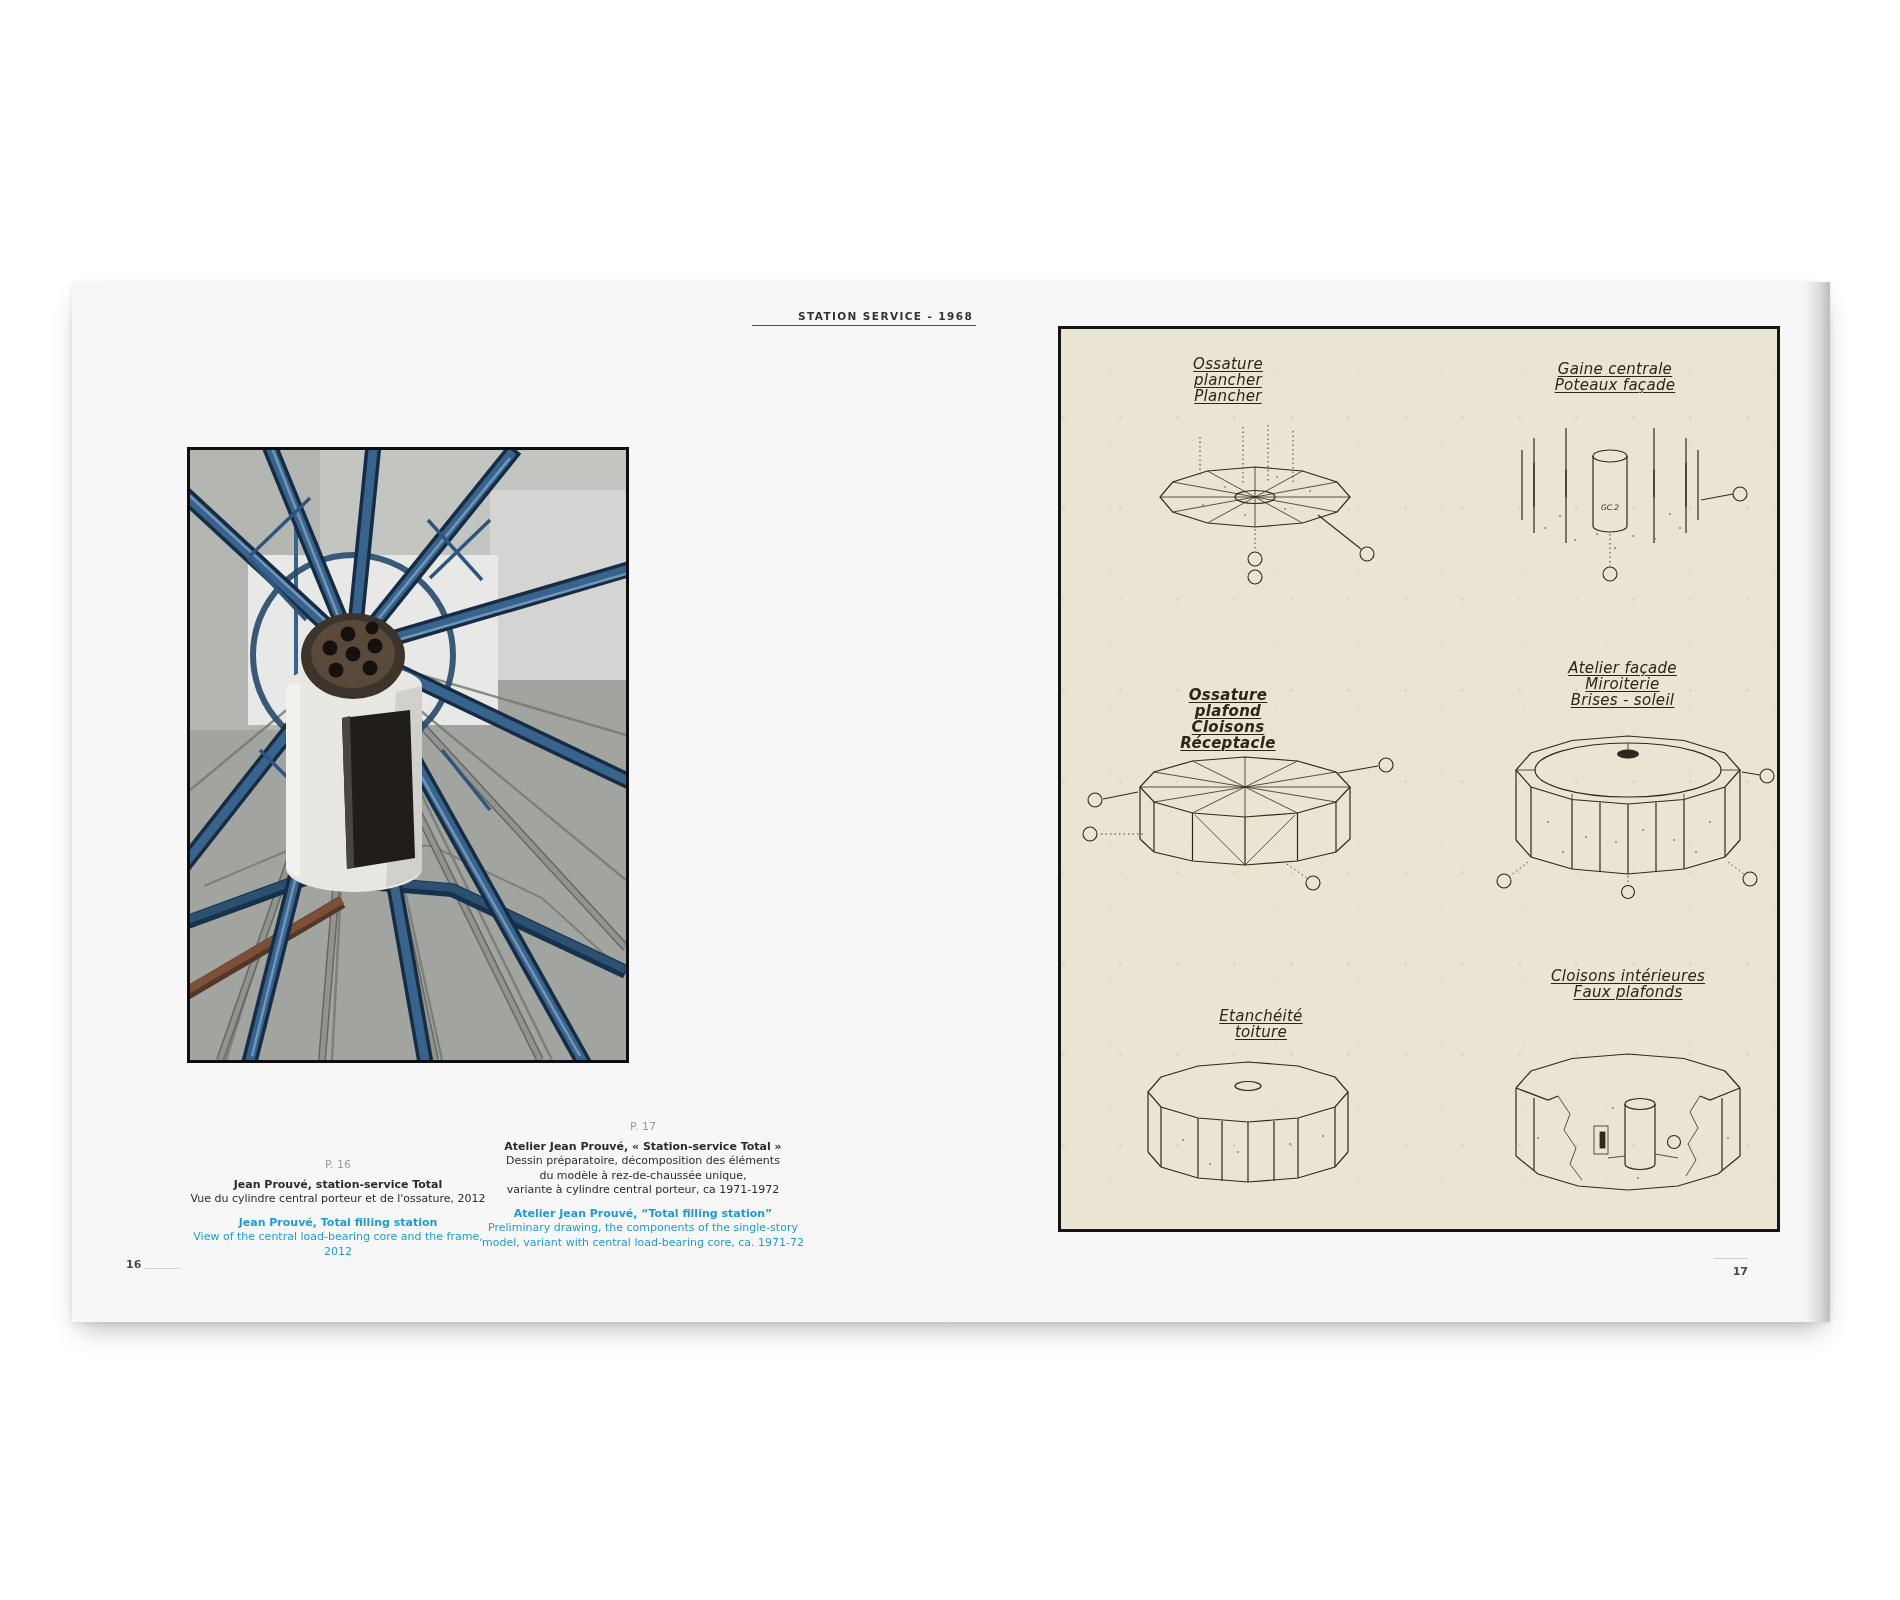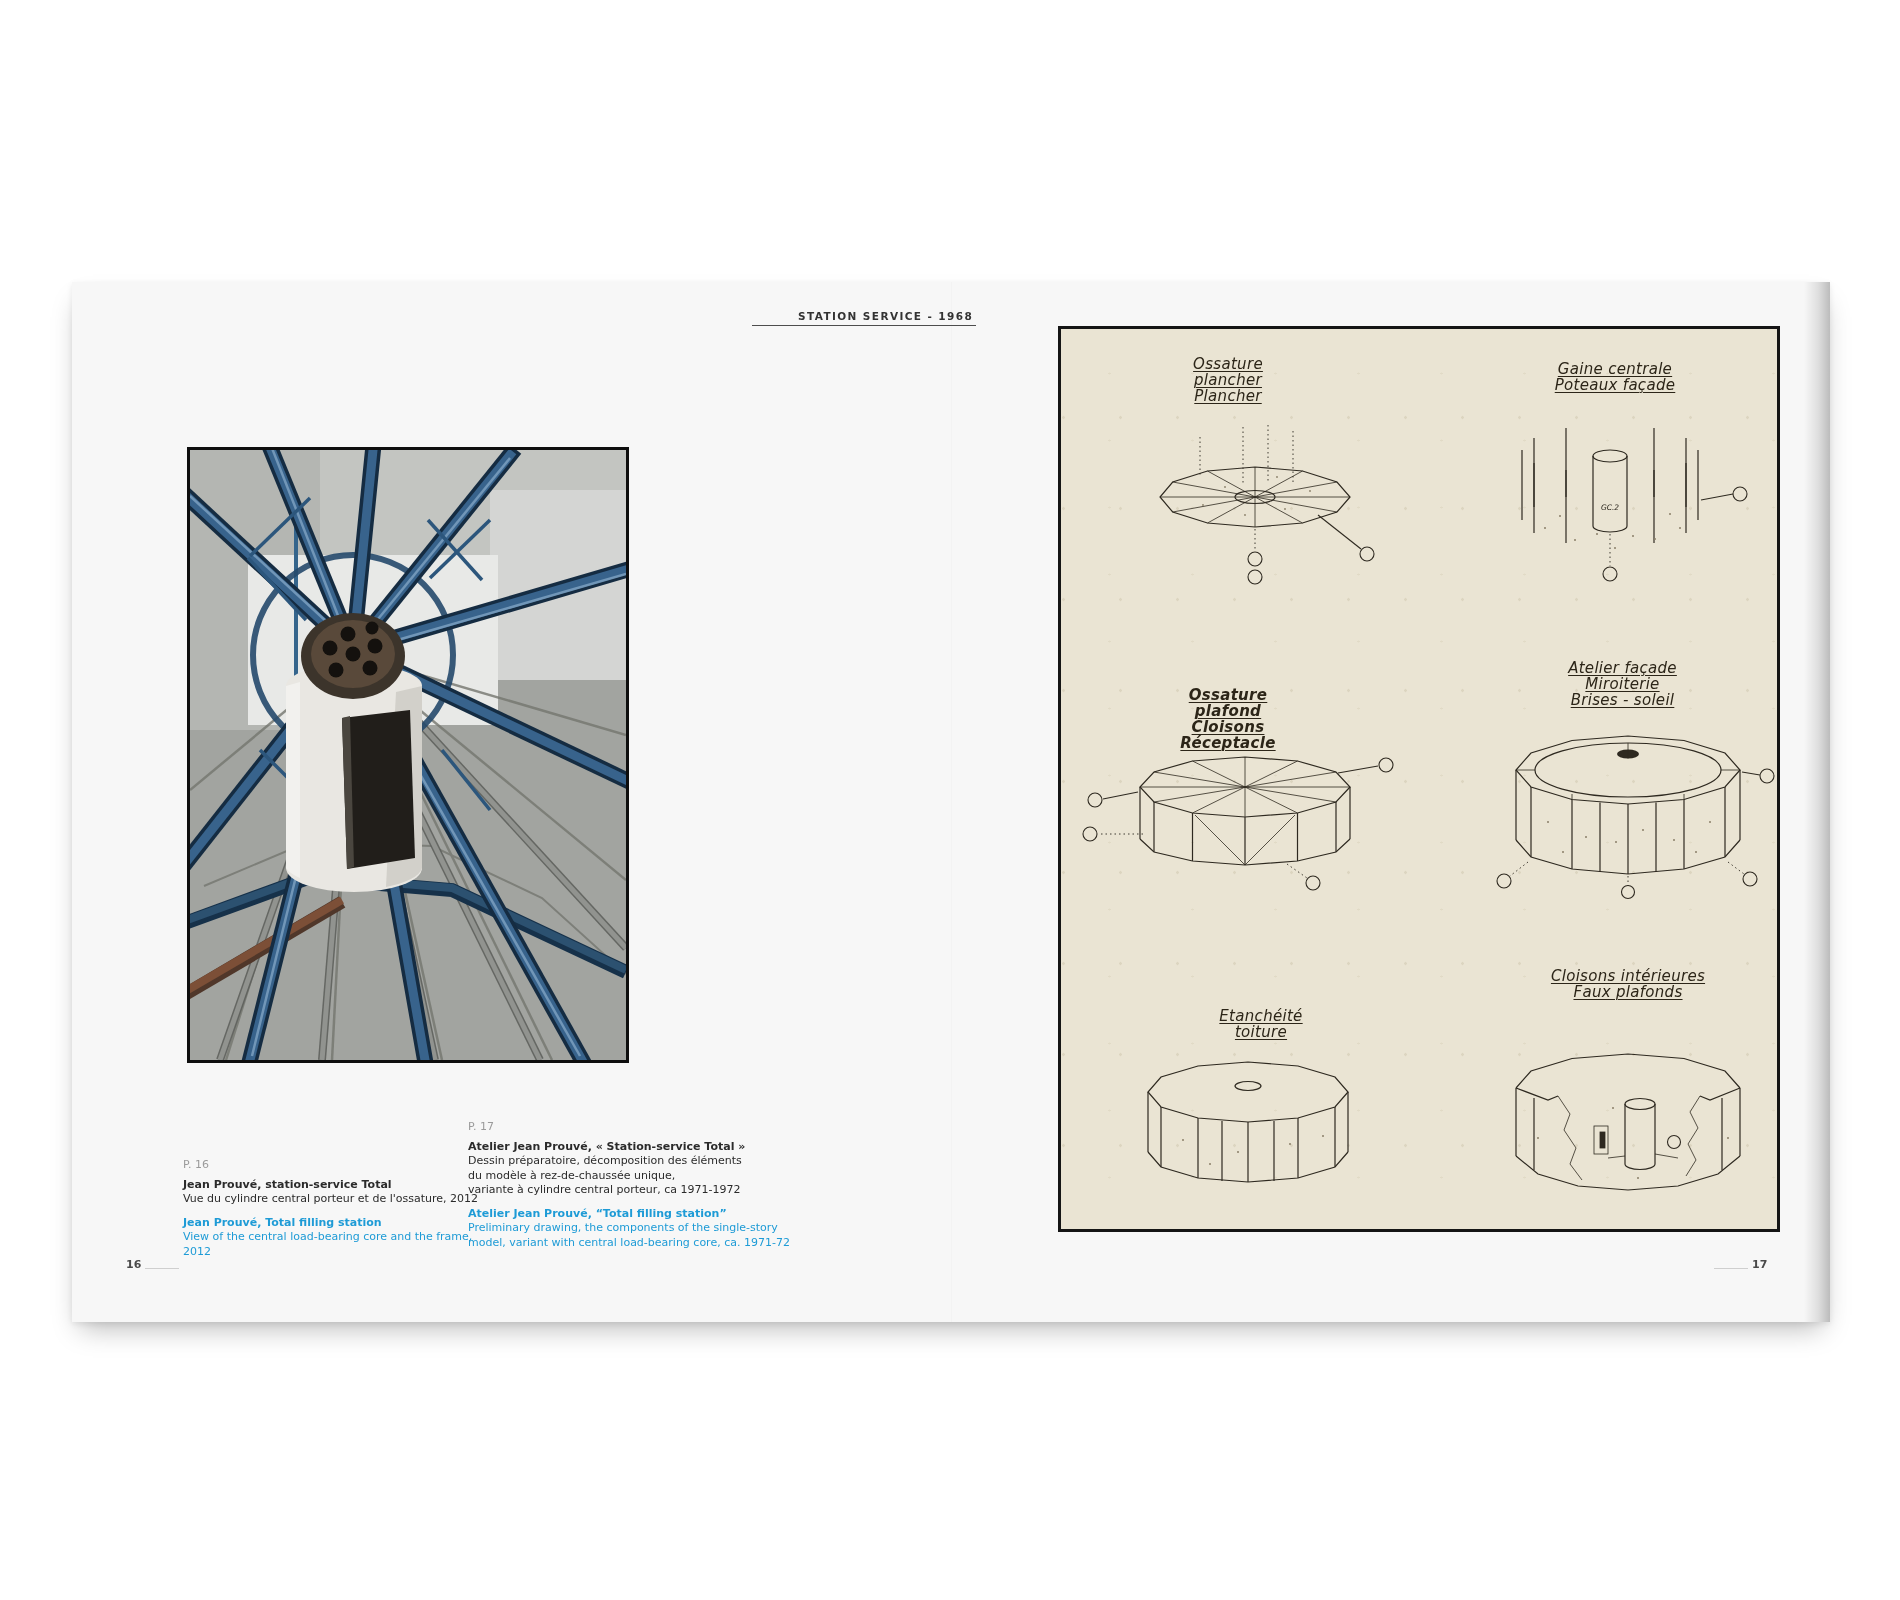--- a/index.html
+++ b/index.html
@@ -16,21 +16,21 @@
   
   .running-head{position:absolute;left:752px;top:310px;border-bottom:1px solid #4d4d4d;
           padding:0 3px 3px 46px;font-size:10.5px;letter-spacing:1.4px;font-weight:600;color:#333;}
 
   
   .photo-frame{position:absolute;left:187px;top:447px;width:436px;height:610px;
           border:3px solid #0e0e0e;background:#9a9c98;box-sizing:content-box;}
   .photo-frame svg{display:block;width:100%;height:100%;}
 
   
-  .caption{position:absolute;font-size:11px;line-height:14.5px;color:#2b2b2b;}
+  .caption{position:absolute;font-size:11px;line-height:14.5px;color:#2b2b2b;text-align:center;}
   .caption .ref{color:#9b9b9b;margin-bottom:5px;}
   .caption .t{font-weight:bold;}
   .caption .gap{height:9px;}
   .caption .blue{color:#1e9bd6;}
 
   
   .pagenum{position:absolute;font-size:11px;color:#4a4a4a;font-weight:600;display:flex;align-items:flex-end;gap:4px;text-align:right;}
   .pagenum .rule{display:inline-block;width:34px;border-top:1px solid #cfcfcf;margin-bottom:2px;}
 
   
@@ -192,21 +192,21 @@
     <div class="gap"></div>
     <div class="t blue">Atelier Jean Prouvé, “Total filling station”</div>
     <div class="blue">Preliminary drawing, the components of the single-story</div>
     <div class="blue">model, variant with central load-bearing core, ca. 1971-72</div>
   </div>
 
   <div class="pagenum" style="left:126px;top:1258px;">
     <span>16</span>
       <span class="rule"></span>
   </div>
-  <div class="pagenum" style="left:1714px;top:1258px;">
+  <div class="pagenum" style="left:1714px;top:1258px;flex-direction:column;">
     <span class="rule"></span>
       <span>17</span>
   </div>
 
   <div class="panel">
     <div class="speckle"></div>
   </div>
 
   <div class="hand-label" style="left:1158px;top:356px;width:140px;">
     <div>Ossature plancher</div>

